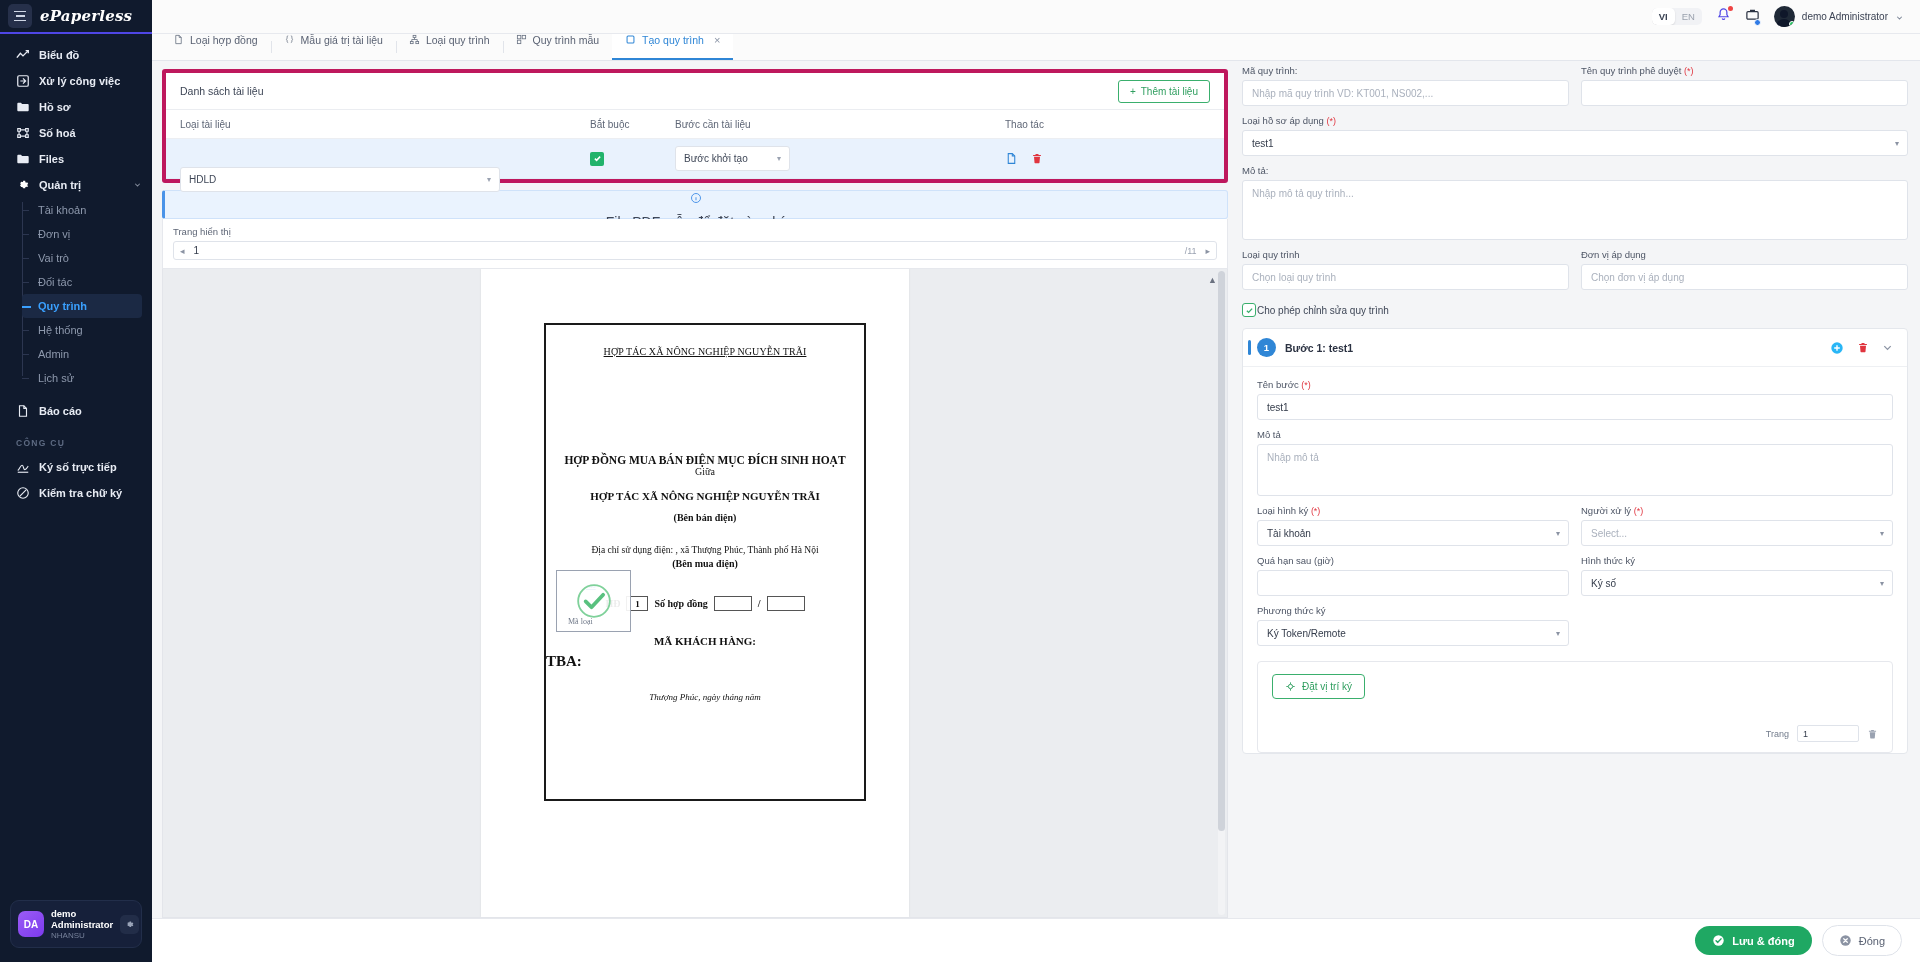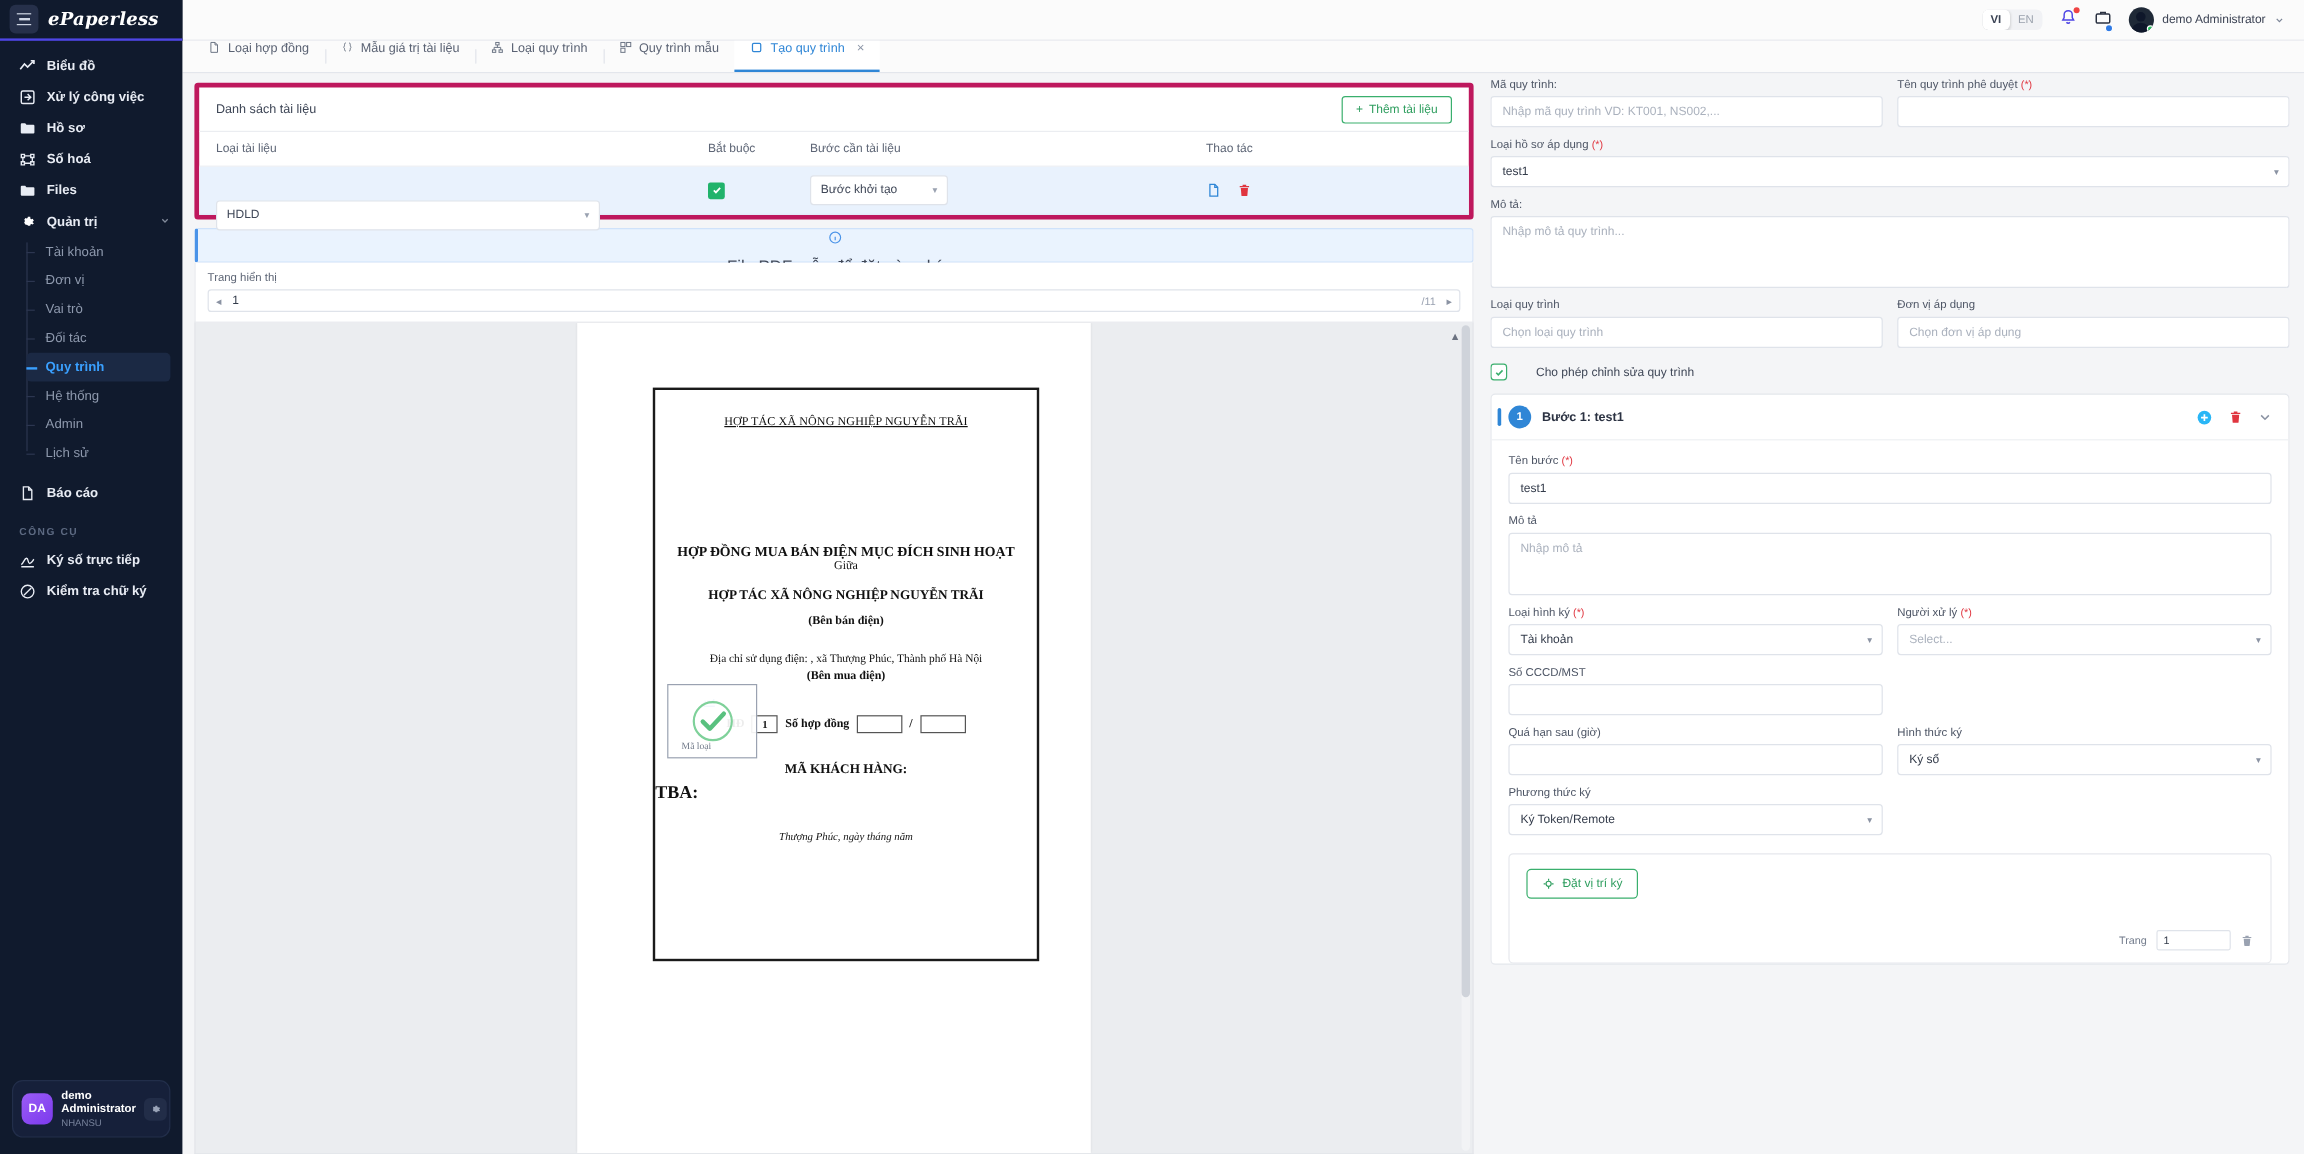--- a/index.html
+++ b/index.html
@@ -260,21 +260,21 @@
     display: flex; align-items: center; font-family: "Liberation Sans", sans-serif;
   }
   .inp.ph { color: #aab1bd; }
   .ta { height: 52px; align-items: flex-start; padding-top: 7px; }
   .ta.big { height: 60px; }
   .dd { position: relative; }
   .dd .car { position: absolute; right: 9px; top: 50%; transform: translateY(-50%);
              font-size: 8px; color: #8b93a3; pointer-events: none; }
   .grid2 { display: flex; gap: 12px; }
   .grid2 > * { flex: 1 1 0; min-width: 0; }
-  .chk-row { display: flex; align-items: center; gap: 24px; margin: 4px 0 11px 0; }
+  .chk-row { display: flex; align-items: center; gap: 1px; margin: 4px 0 11px 0; }
   .chk-out {
     width: 14px; height: 14px; border: 1.5px solid #3aaf6d; border-radius: 3px;
     background: #fff; display: flex; align-items: center; justify-content: center;
     cursor: pointer;
   }
   .chk-out svg { width: 9px; height: 9px; }
   .chk-row span { font-size: 10px; color: #3f4757; }
 
   .step-card { border: 1px solid #e4e7ec; border-radius: 4px; background: #fff; }
   .step-head {
@@ -770,24 +770,20 @@
                   <span class="req">(*)</span>
                 </label>
                 <div class="dd">
                   <div class="inp ph">Select...</div>
                   <span class="car">▾</span>
                 </div>
               </div>
             </div>
 
             <div class="grid2">
-              <div class="fld">
-                <label class="lbl">Số CCCD/MST</label>
-                <div class="inp"></div>
-              </div>
               <div></div>
             </div>
 
             <div class="grid2">
               <div class="fld">
                 <label class="lbl">Quá hạn sau (giờ)</label>
                 <div class="inp"></div>
               </div>
               <div class="fld">
                 <label class="lbl">Hình thức ký</label>
@@ -826,13 +822,29 @@
                   </svg>
               </div>
             </div>
 
           </div>
         </div>
       </div>
     </div>
   </div>
 
+  <div class="footbar">
+    <span class="btn-save">
+      <svg width="13" height="13" viewBox="0 0 16 16" fill="none">
+          <circle cx="8" cy="8" r="6.4" fill="#fff"></circle>
+          <path d="M5 8.2l2.1 2.1 4-4.3" stroke="#1fa863" stroke-width="1.8" stroke-linecap="round" stroke-linejoin="round"></path>
+        </svg>
+      <span>Lưu &amp; đóng</span>
+    </span>
+    <span class="btn-close">
+      <svg width="13" height="13" viewBox="0 0 16 16" fill="none">
+          <circle cx="8" cy="8" r="6.4" fill="#8b93a3"></circle>
+          <path d="M5.8 5.8l4.4 4.4M10.2 5.8l-4.4 4.4" stroke="#fff" stroke-width="1.5" stroke-linecap="round"></path>
+        </svg>
+      <span>Đóng</span>
+    </span>
+  </div>
 </div>
 
 </body></html>

